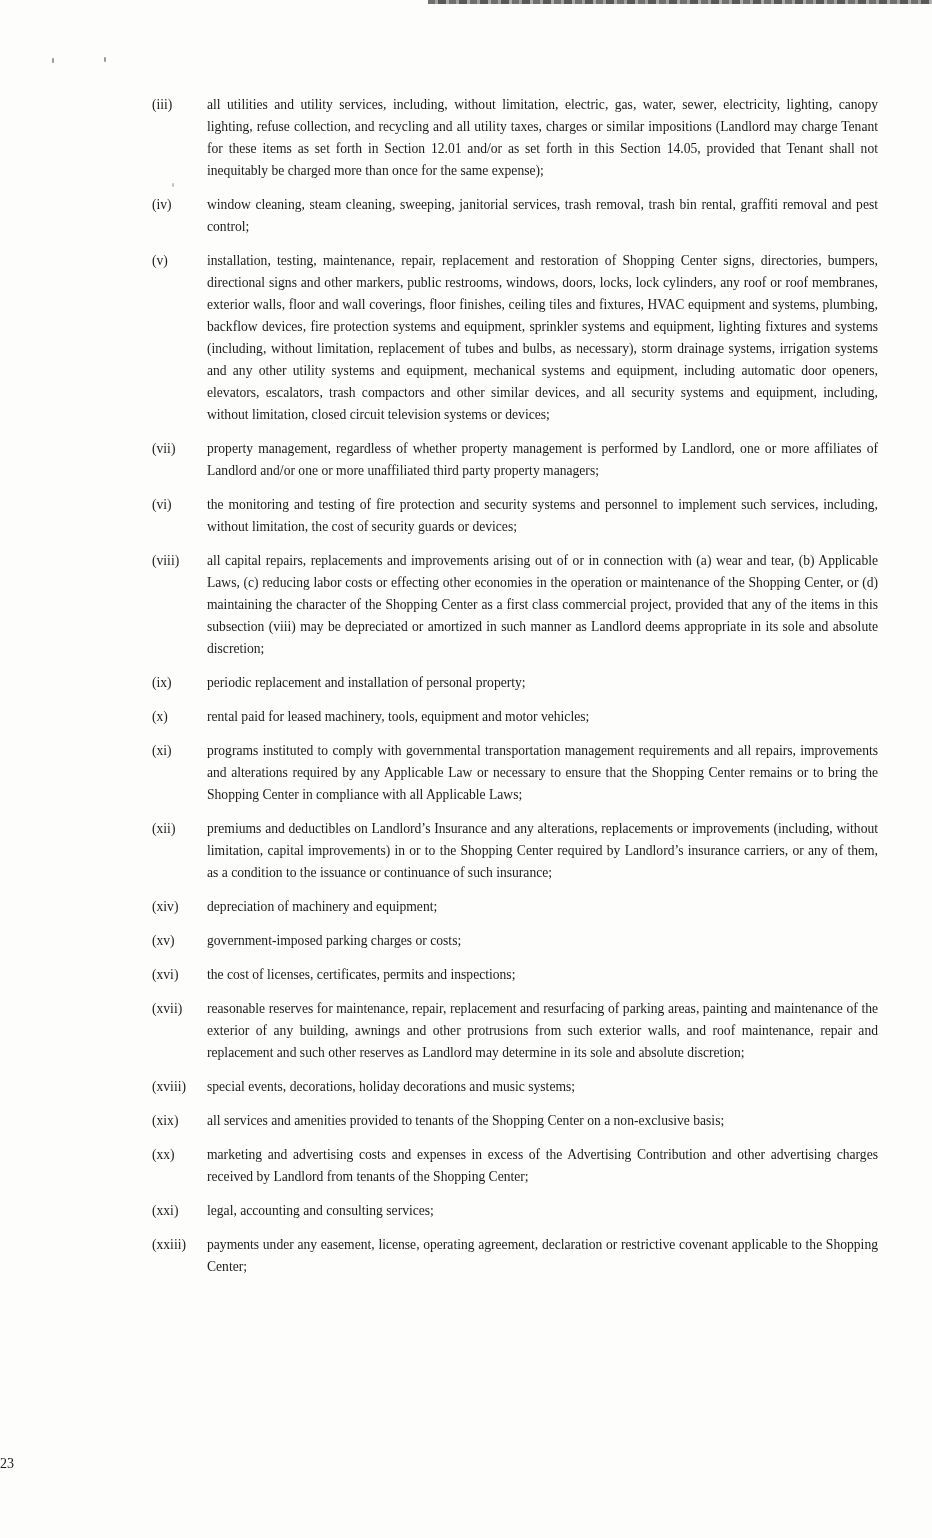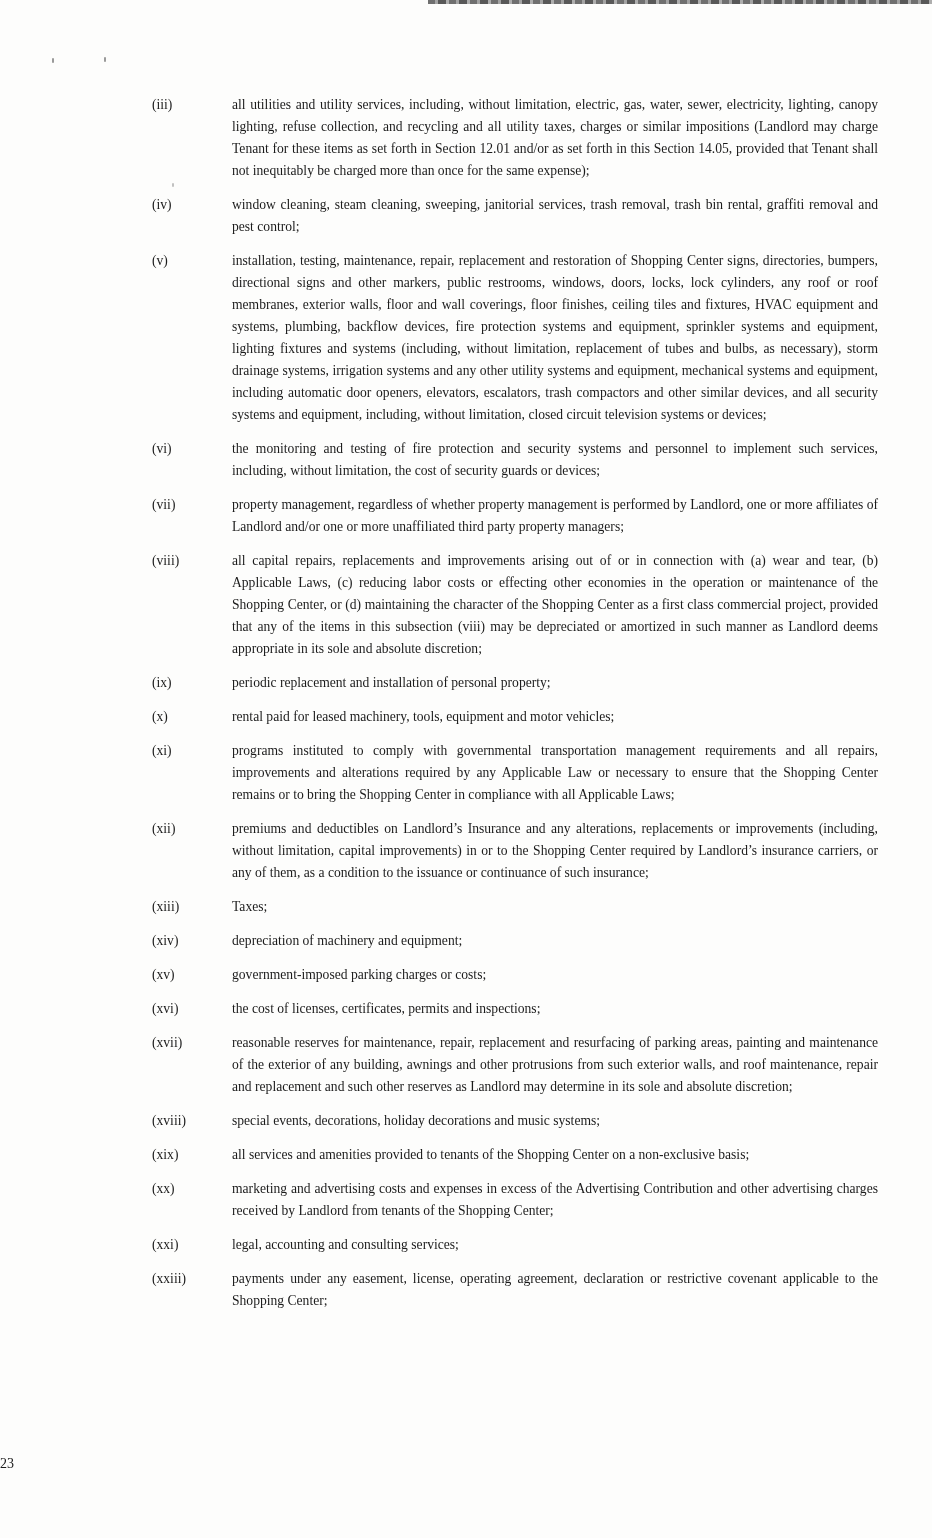--- a/index.html
+++ b/index.html
@@ -52,21 +52,20 @@
     grid-template-columns: 55px 1fr;
     margin-bottom: 12px;
     font-size: 13.6px;
     line-height: 22px;
   }
   .clause-label {
     white-space: nowrap;
   }
   .clause-text {
     text-align: justify;
-    margin-left: 25px;
   }
   .page-number {
     position: absolute;
     bottom: 66px;
     left: 0;
     width: 100%;
     text-align: left;
     font-size: 14px;
   }
 </style>
@@ -88,50 +87,46 @@
     </li>
       <li class="clause">
       <span class="clause-label">(iv)</span>
       <span class="clause-text">window cleaning, steam cleaning, sweeping, janitorial services, trash removal, trash bin rental, graffiti removal and pest control;</span>
     </li>
       <li class="clause">
       <span class="clause-label">(v)</span>
       <span class="clause-text">installation, testing, maintenance, repair, replacement and restoration of Shopping Center signs, directories, bumpers, directional signs and other markers, public restrooms, windows, doors, locks, lock cylinders, any roof or roof membranes, exterior walls, floor and wall coverings, floor finishes, ceiling tiles and fixtures, HVAC equipment and systems, plumbing, backflow devices, fire protection systems and equipment, sprinkler systems and equipment, lighting fixtures and systems (including, without limitation, replacement of tubes and bulbs, as necessary), storm drainage systems, irrigation systems and any other utility systems and equipment, mechanical systems and equipment, including automatic door openers, elevators, escalators, trash compactors and other similar devices, and all security systems and equipment, including, without limitation, closed circuit television systems or devices;</span>
     </li>
       <li class="clause">
+      <span class="clause-label">(vii)</span>
+      <span class="clause-text">property management, regardless of whether property management is performed by Landlord, one or more affiliates of Landlord and/or one or more unaffiliated third party property managers;</span>
+    </li>
+      <li class="clause">
       <span class="clause-label">(vi)</span>
       <span class="clause-text">the monitoring and testing of fire protection and security systems and personnel to implement such services, including, without limitation, the cost of security guards or devices;</span>
-    </li>
-      <li class="clause">
-      <span class="clause-label">(vii)</span>
-      <span class="clause-text">property management, regardless of whether property management is performed by Landlord, one or more affiliates of Landlord and/or one or more unaffiliated third party property managers;</span>
     </li>
       <li class="clause">
       <span class="clause-label">(viii)</span>
       <span class="clause-text">all capital repairs, replacements and improvements arising out of or in connection with (a) wear and tear, (b) Applicable Laws, (c) reducing labor costs or effecting other economies in the operation or maintenance of the Shopping Center, or (d) maintaining the character of the Shopping Center as a first class commercial project, provided that any of the items in this subsection (viii) may be depreciated or amortized in such manner as Landlord deems appropriate in its sole and absolute discretion;</span>
     </li>
       <li class="clause">
       <span class="clause-label">(ix)</span>
       <span class="clause-text">periodic replacement and installation of personal property;</span>
     </li>
       <li class="clause">
       <span class="clause-label">(x)</span>
       <span class="clause-text">rental paid for leased machinery, tools, equipment and motor vehicles;</span>
     </li>
       <li class="clause">
       <span class="clause-label">(xi)</span>
       <span class="clause-text">programs instituted to comply with governmental transportation management requirements and all repairs, improvements and alterations required by any Applicable Law or necessary to ensure that the Shopping Center remains or to bring the Shopping Center in compliance with all Applicable Laws;</span>
     </li>
       <li class="clause">
       <span class="clause-label">(xii)</span>
       <span class="clause-text">premiums and deductibles on Landlord’s Insurance and any alterations, replacements or improvements (including, without limitation, capital improvements) in or to the Shopping Center required by Landlord’s insurance carriers, or any of them, as a condition to the issuance or continuance of such insurance;</span>
-    </li>
-      <li class="clause">
-      <span class="clause-label">(xiii)</span>
-      <span class="clause-text">Taxes;</span>
     </li>
       <li class="clause">
       <span class="clause-label">(xiv)</span>
       <span class="clause-text">depreciation of machinery and equipment;</span>
     </li>
       <li class="clause">
       <span class="clause-label">(xv)</span>
       <span class="clause-text">government-imposed parking charges or costs;</span>
     </li>
       <li class="clause">

